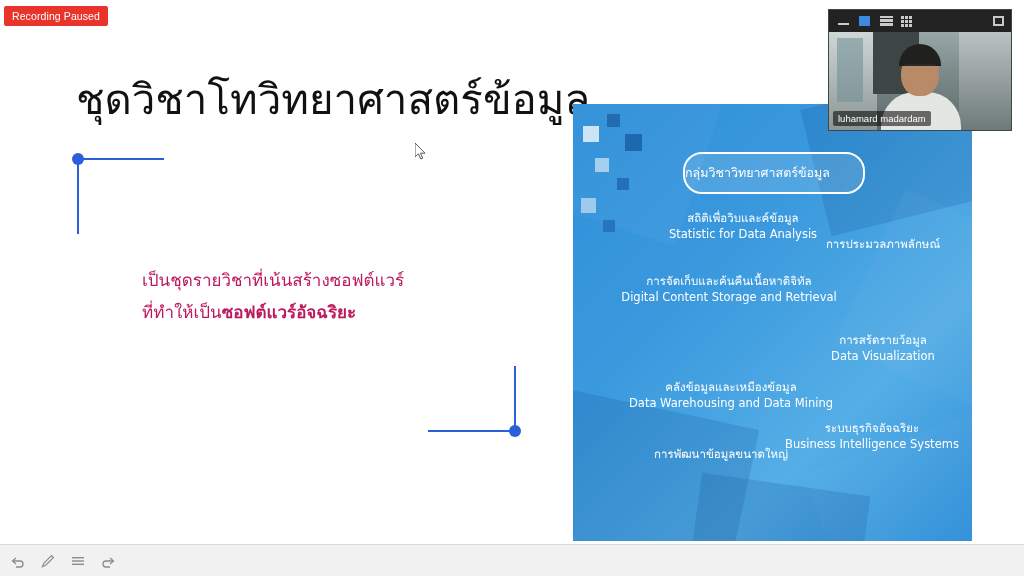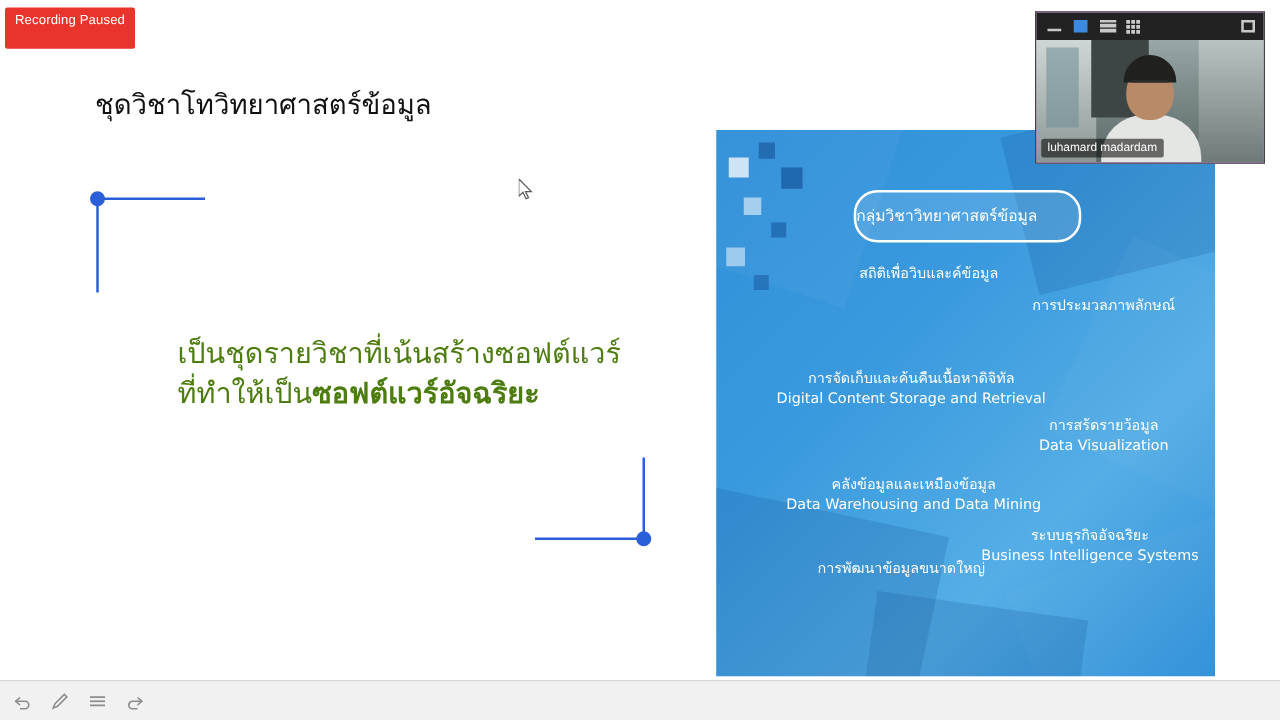--- a/index.html
+++ b/index.html
@@ -23,32 +23,32 @@
 
   
   .rec-badge {
     position: absolute;
     left: 4px;
     top: 6px;
     background: #e8342a;
     color: #ffffff;
     font-size: 10.5px;
     line-height: 1;
-    padding: 5px 8px 17px 8px;
+    padding: 5px 8px 4px 8px;
     border-radius: 2px;
     white-space: nowrap;
     letter-spacing: .1px;
   }
 
   
   .slide-title {
     position: absolute;
     left: 76px;
     top: 66px;
-    font-size: 22px;
+    font-size: 42px;
     color: #111111;
     font-family: "DejaVu Sans", sans-serif;
     white-space: nowrap;
   }
 
   
   .bracket-tl {
     position: absolute;
     left: 72px;
     top: 158px;
@@ -112,24 +112,24 @@
     height: 12px;
     border-radius: 50%;
     background: #2b5fd9;
   }
 
   
   .slide-body {
     position: absolute;
     left: 142px;
     top: 266px;
-    font-size: 23px;
+    font-size: 17px;
     line-height: 32px;
-    color: #4d7c0f;
-    font-family: Liberation Sans, sans-serif;
+    color: #be185d;
+    font-family: Liberation Mono, monospace;
   }
   .slide-body .bold {
     font-weight: bold;
   }
 
   
   .cursor {
     position: absolute;
     left: 415px;
     top: 143px;
@@ -387,27 +387,28 @@
     <div class="sq" style="left:44px; top:74px; width:12px; height:12px; background:#1b5fa6; opacity:.7;"></div>
     <div class="sq" style="left:8px; top:94px; width:15px; height:15px; background:#ffffff; opacity:.5;"></div>
     <div class="sq" style="left:30px; top:116px; width:12px; height:12px; background:#1b5fa6; opacity:.6;"></div>
 
     <div class="node-title">
       <span>กลุ่มวิชาวิทยาศาสตร์ข้อมูล</span>
     </div>
 
     <div class="topic" style="left:70px; top:106px; width:200px;">
       <span class="th">สถิติเพื่อวิบและค์ข้อมูล</span>
+      <span class="en">Statistic for Data Analysis</span>
     </div>
 
     <div class="topic" style="left:225px; top:132px; width:170px;">
       <span class="th">การประมวลภาพลักษณ์</span>
     </div>
 
-    <div class="topic" style="left:36px; top:190px; width:240px;text-align:center;">
+    <div class="topic" style="left:36px; top:169px; width:240px;text-align:center;">
       <span class="th">การจัดเก็บและค้นคืนเนื้อหาดิจิทัล</span>
       <span class="en">Digital Content Storage and Retrieval</span>
     </div>
 
     <div class="topic" style="left:225px; top:228px; width:170px;">
       <span class="th">การสร้ดรายว้อมูล</span>
       <span class="en">Data Visualization</span>
     </div>
 
     <div class="topic" style="left:42px; top:262px; width:232px;margin-top:13px;">

